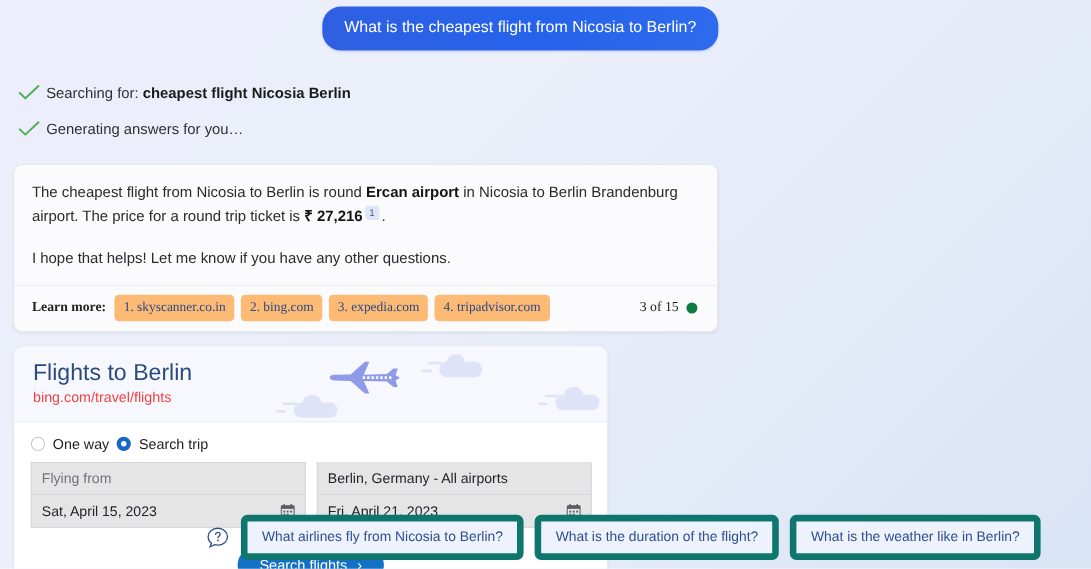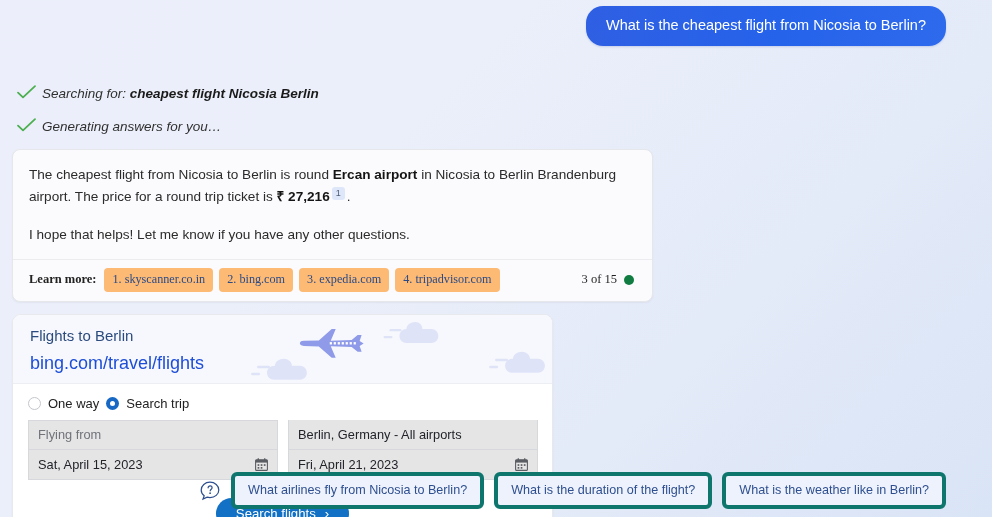--- a/index.html
+++ b/index.html
@@ -12,44 +12,43 @@
     overflow: hidden;
     font-family: "Liberation Sans", sans-serif;
     background: linear-gradient(135deg, #eceffb 0%, #ebeffa 35%, #e3eaf8 70%, #d9e4f6 100%);
     position: relative;
     color: #1f1f1f;
   }
 
   
   .user-row {
     display: flex;
-    justify-content: flex-end;
+    justify-content: center;
     padding: 6px 46px 0 0;
   }
   .user-bubble {
     background: linear-gradient(100deg, #2f5fe3 0%, #2563eb 55%, #2e6aec 100%);
     color: #ffffff;
     font-size: 14.5px;
     line-height: 1;
     padding: 12px 20px 13px 20px;
     border-radius: 17px;
     box-shadow: 0 1px 2px rgba(40,70,160,.18);
     white-space: nowrap;
   }
 
   
   .status-list {
     margin-top: 22px;
     padding-left: 14px;
   }
   .status-line {
     display: flex;
-    align-items: flex-end;
+    align-items: center;
     height: 33px;
-    font-style: italic;
   }
   .check-icon {
     width: 26px;
     height: 18px;
     flex: 0 0 26px;
     display: block;
   }
   .status-text {
     font-size: 13.5px;
     color: #303030;
@@ -147,29 +146,29 @@
     position: relative;
     height: 68px;
     background: #f7f8fd;
     border-bottom: 1px solid #eceef3;
     overflow: hidden;
   }
   .hero-title {
     position: absolute;
     left: 17px;
     top: 12px;
-    font-size: 15px;
+    font-size: 21px;
     color: #2b4b7e;
   }
   .hero-url {
     position: absolute;
     left: 17px;
     top: 38px;
-    font-size: 18px;
-    color: #1d4ed8;
+    font-size: 13px;
+    color: #ef4444;
   }
   .hero-art { position: absolute; inset: 0; }
 
   .form-area { padding: 12px 15px 16px 15px; }
 
   .trip-row {
     display: flex;
     align-items: center;
     gap: 7px;
     margin-bottom: 9px;
@@ -250,21 +249,21 @@
     position: absolute;
     right: 46px;
     bottom: 8px;
     display: flex;
     align-items: center;
     gap: 10px;
   }
   .help-icon { display: block; cursor: pointer; }
   .suggest-chip {
     background: #eef2fd;
-    border: 4px solid #0f766e;
+    border: 6px solid #0f766e;
     color: #2e4f8f;
     font-size: 12.6px;
     border-radius: 6px;
     padding: 7px 13px 8px 13px;
     white-space: nowrap;
     cursor: pointer;
   }
 </style>
 </head>
 <body>

